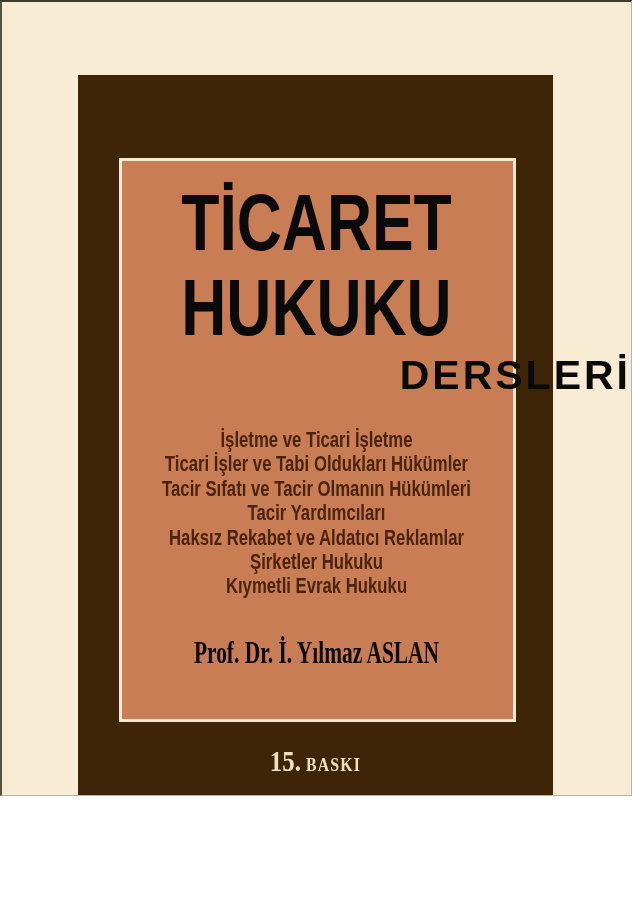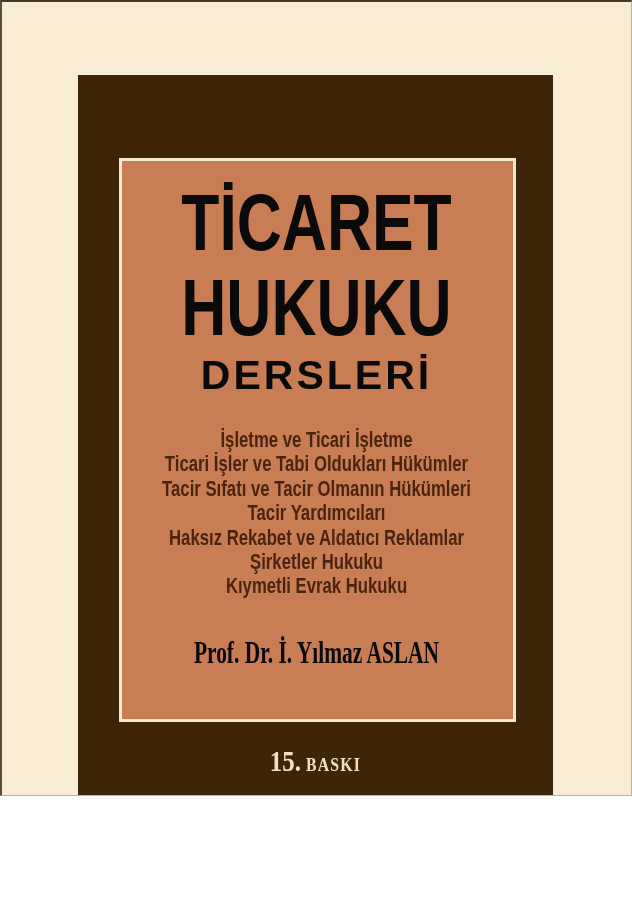--- a/index.html
+++ b/index.html
@@ -42,20 +42,21 @@
     font-size:80px;
     transform:scaleX(0.78);
     transform-origin:50% 50%;
   }
   .title-1{top:181px;}
   .title-2{top:266px;}
   .title-3{
     top:353px;
     font-size:41px;
     letter-spacing:3px;
+    text-align:right;
   }
   .topics{
     position:absolute;
     left:0;top:426px;
     width:100%;
     text-align:center;
     font-weight:bold;
     font-size:22px;
     line-height:24.4px;
     color:#4C230E;

